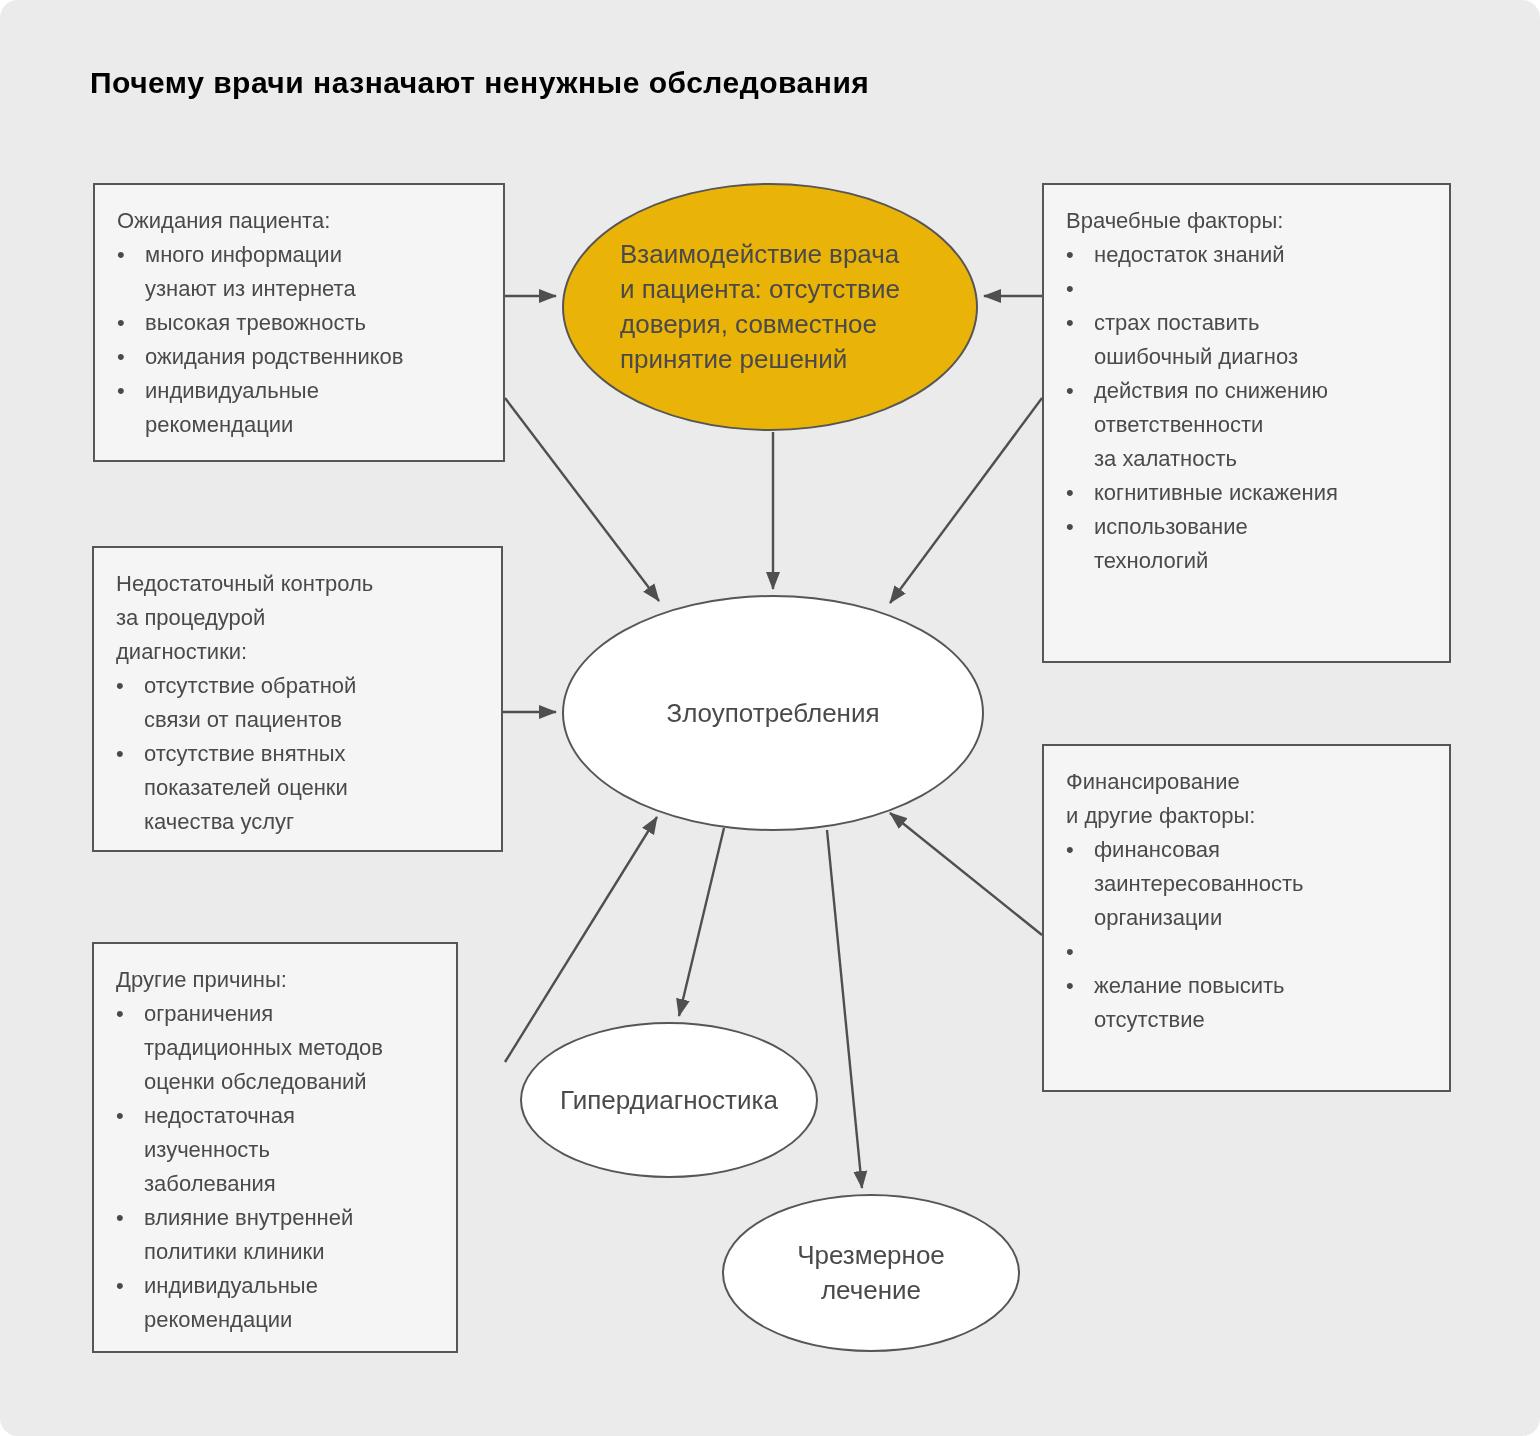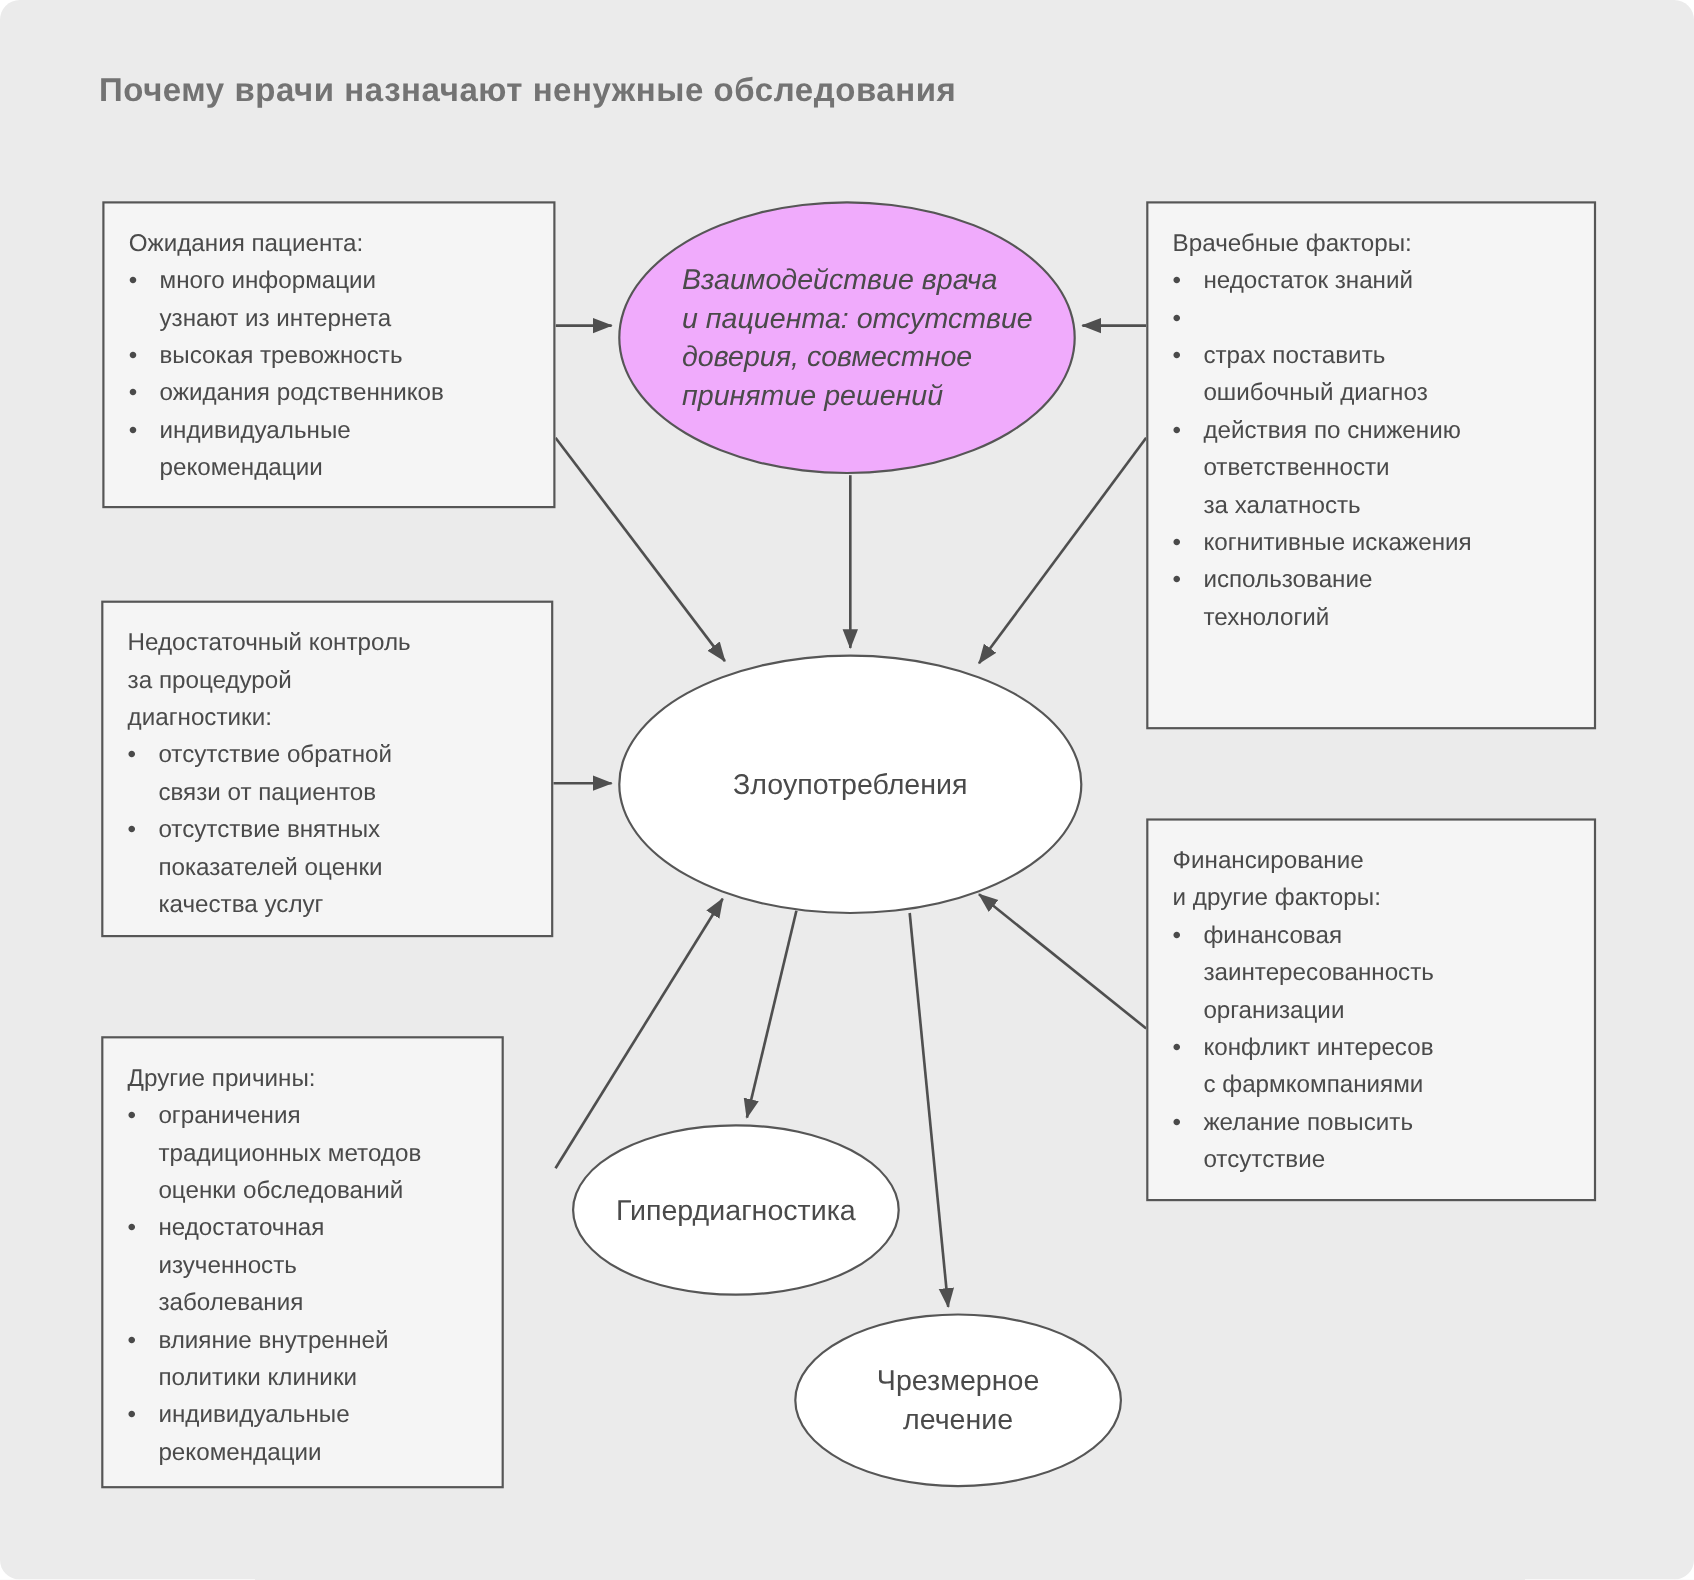--- a/index.html
+++ b/index.html
@@ -7,21 +7,21 @@
     position:relative;
     width:1540px;height:1436px;
     background:#ebebeb;
     border-radius:18px;
     overflow:hidden;
     font-family:"Liberation Sans","DejaVu Sans",sans-serif;
     color:#4a4a4a;
   }
   .title{
     position:absolute;left:90px;top:66px;
-    font-size:30px;font-weight:bold;letter-spacing:.5px;color:#737373;
+    font-size:30px;font-weight:bold;letter-spacing:.5px;color:#000000;
   }
   .box{
     position:absolute;
     box-sizing:border-box;
     background:#f5f5f5;
     border:2px solid #565656;
     padding:19px 22px;
     font-size:22px;line-height:34px;
   }
   .heading{white-space:pre-line;}
@@ -31,21 +31,21 @@
   .it{white-space:pre-line;}
   .ellipse{
     position:absolute;
     box-sizing:border-box;
     border:2px solid #565656;
     border-radius:50%;
     display:flex;align-items:center;justify-content:center;
     font-size:26px;line-height:35px;
     text-align:center;
   }
-  .ellipse.gray{background:#f0abfc;font-style:italic;}
+  .ellipse.gray{background:#eab308;}
   .ellipse.white{background:#ffffff;}
   .ellipse .lbl{white-space:pre-line;}
   .ellipse.left-align{justify-content:flex-start;padding-left:56px;text-align:left;}
   svg.connectors{position:absolute;left:0;top:0;pointer-events:none;}
   svg.connectors line{stroke:#4f4f4f;stroke-width:2.4;}
 </style>
 </head>
 <body>
 
 <div class="page">
@@ -179,22 +179,20 @@
 и другие факторы:</div>
     <ul class="items">
       <li>
           <span class="bul">•</span>
           <span class="it">финансовая
 заинтересованность
 организации</span>
         </li>
       <li>
           <span class="bul">•</span>
-          <span class="it">конфликт интересов
-с фармкомпаниями</span>
         </li>
       <li>
           <span class="bul">•</span>
           <span class="it">желание повысить
 отсутствие</span>
         </li>
     </ul>
   </div>
 
   <div class="ellipse gray left-align" style="left:562px;top:183px;width:416px;height:248px;">

